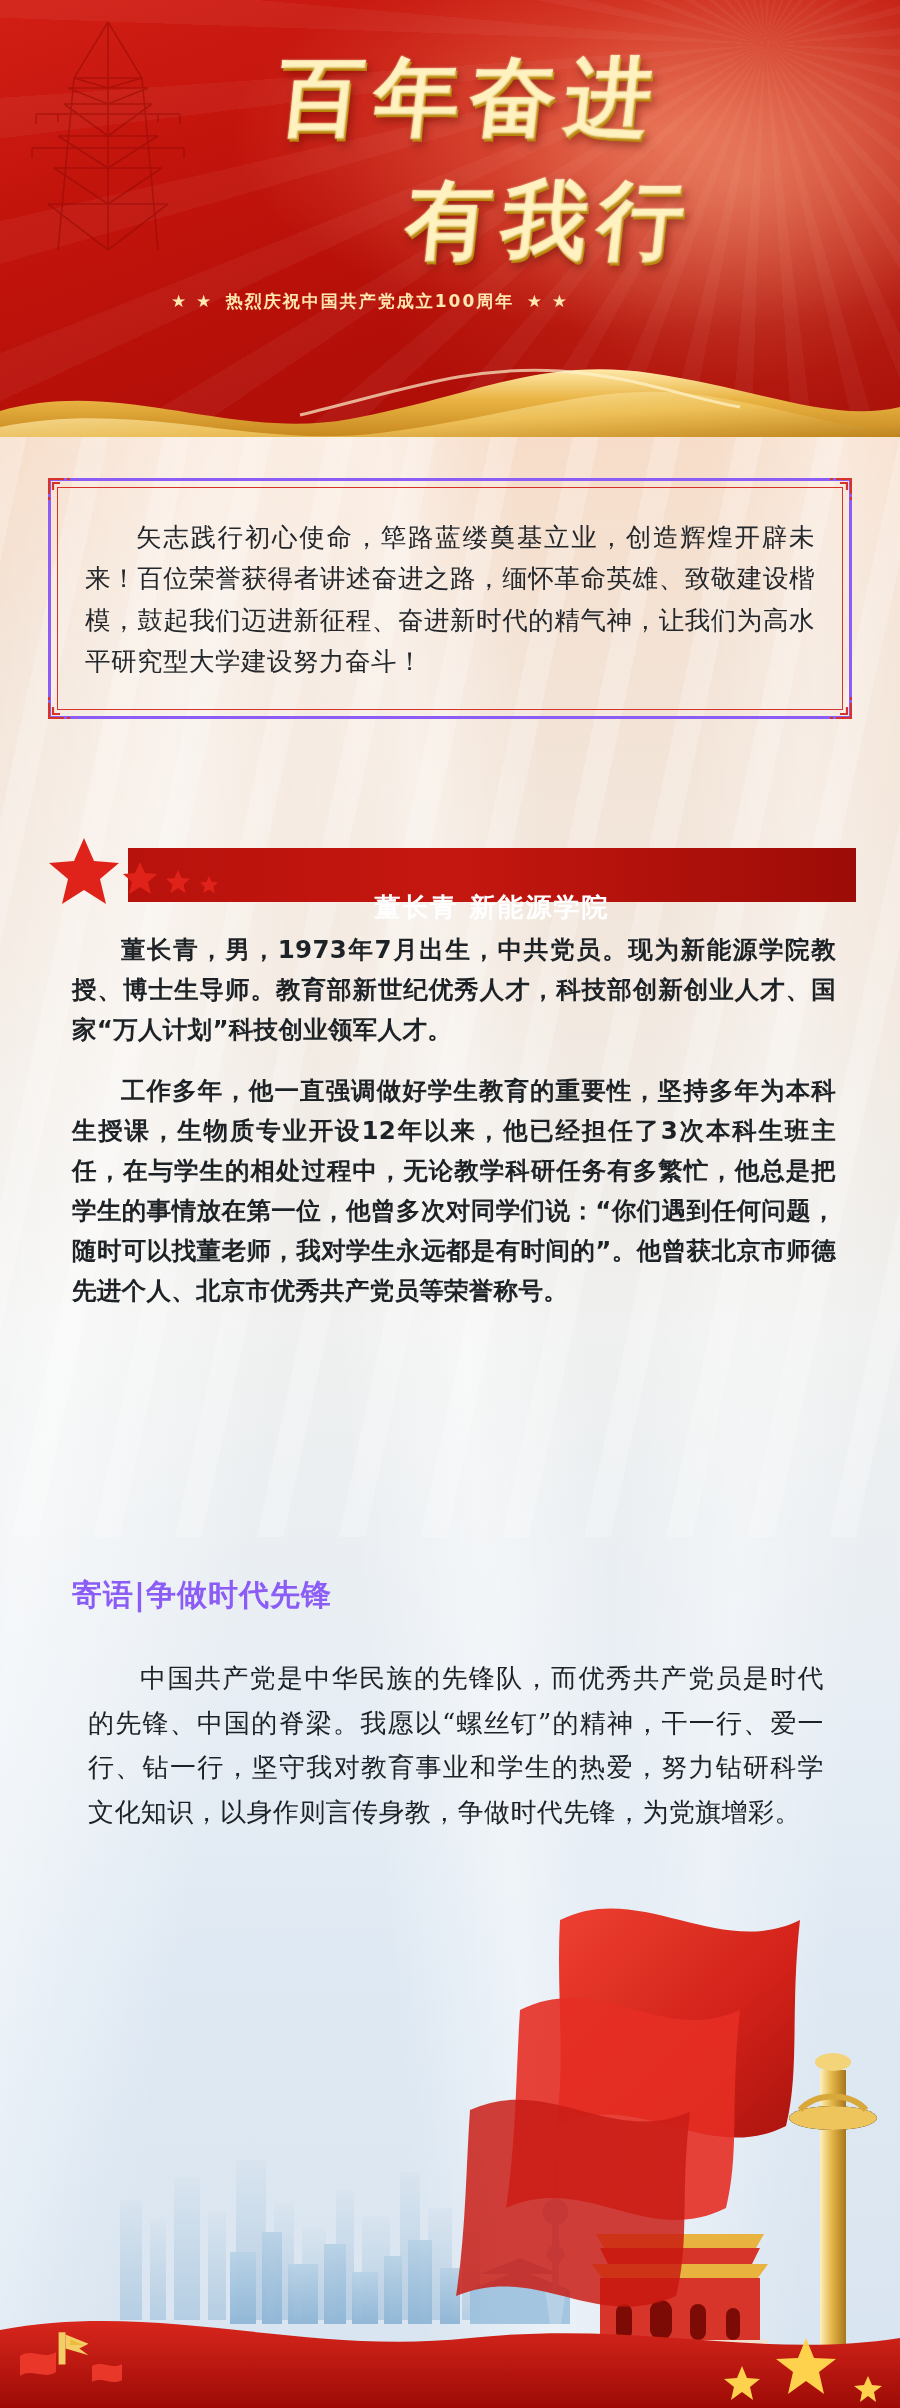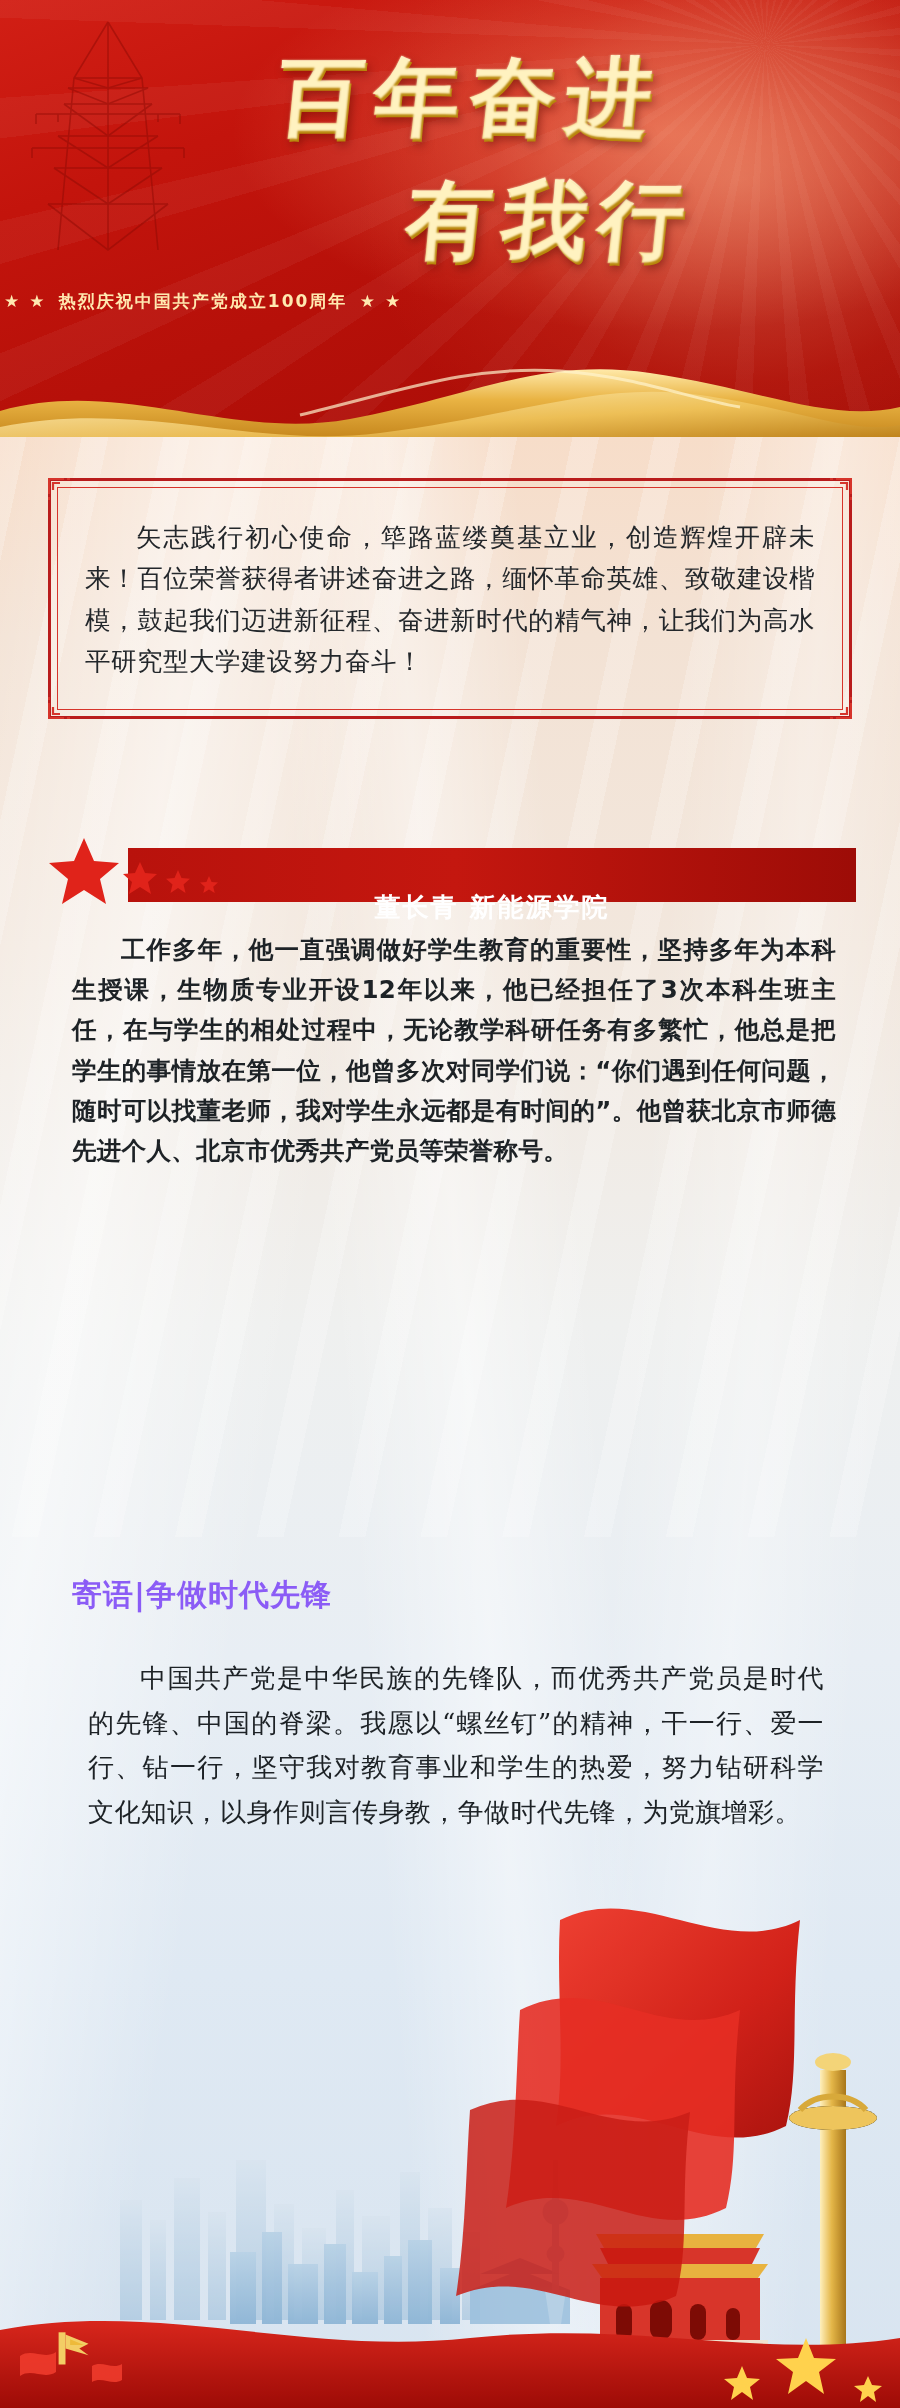--- a/index.html
+++ b/index.html
@@ -82,20 +82,21 @@
   }
   .title-line2 {
     font-size: 86px;
     margin-left: 200px;
     margin-top: 6px;
   }
   .subtitle-bar {
     position: absolute;
     left: 0; top: 290px;
     width: 740px;
+    text-align: center;
   }
   .subtitle-inner {
     display: inline-block;
     color: #ffe9b0;
     font-size: 17px;
     letter-spacing: 2px;
     font-family: "DejaVu Sans", sans-serif;
     font-weight: bold;
     padding: 0 4px;
   }
@@ -128,21 +129,21 @@
         rgba(255,255,255,0.0) 26px, rgba(255,255,255,0.0) 80px);
     pointer-events: none;
   }
 
   
   .intro-box {
     position: absolute;
     left: 48px; top: 478px;
     width: 804px;
     box-sizing: border-box;
-    border: 3px solid #b91c1c;
+    border: 3px solid #8b5cf6;
     padding: 36px 34px 34px 34px;
   }
   .intro-box::after {
     content: "";
     position: absolute;
     left: 6px; top: 6px; right: 6px; bottom: 6px;
     border: 1px solid #d6342b;
     pointer-events: none;
   }
   .corner {
@@ -362,20 +363,21 @@
         <g fill="#e0231a">
           <path d="M92 30 L97 41 L109 42 L100 50 L103 62 L92 55 L81 62 L84 50 L75 42 L87 41 Z"></path>
           <path d="M130 38 L133.5 46 L142 46.8 L135.5 52.4 L137.5 61 L130 56 L122.5 61 L124.5 52.4 L118 46.8 L126.5 46 Z"></path>
           <path d="M161 44 L163.6 50 L170 50.6 L165.2 54.8 L166.7 61 L161 57.4 L155.3 61 L156.8 54.8 L152 50.6 L158.4 50 Z"></path>
         </g>
       </svg>
     </span>
   </div>
 
   <div class="bio">
+    <p>董长青，男，1973年7月出生，中共党员。现为新能源学院教授、博士生导师。教育部新世纪优秀人才，科技部创新创业人才、国家“万人计划”科技创业领军人才。</p>
     <p>工作多年，他一直强调做好学生教育的重要性，坚持多年为本科生授课，生物质专业开设12年以来，他已经担任了3次本科生班主任，在与学生的相处过程中，无论教学科研任务有多繁忙，他总是把学生的事情放在第一位，他曾多次对同学们说：“你们遇到任何问题，随时可以找董老师，我对学生永远都是有时间的”。他曾获北京市师德先进个人、北京市优秀共产党员等荣誉称号。</p>
   </div>
 
   <div class="sub-head">
     <span class="hl">寄语|</span><span class="rest">争做时代先锋</span>
   </div>
 
   <div class="quote">
     <p>中国共产党是中华民族的先锋队，而优秀共产党员是时代的先锋、中国的脊梁。我愿以“螺丝钉”的精神，干一行、爱一行、钻一行，坚守我对教育事业和学生的热爱，努力钻研科学文化知识，以身作则言传身教，争做时代先锋，为党旗增彩。</p>
   </div>

